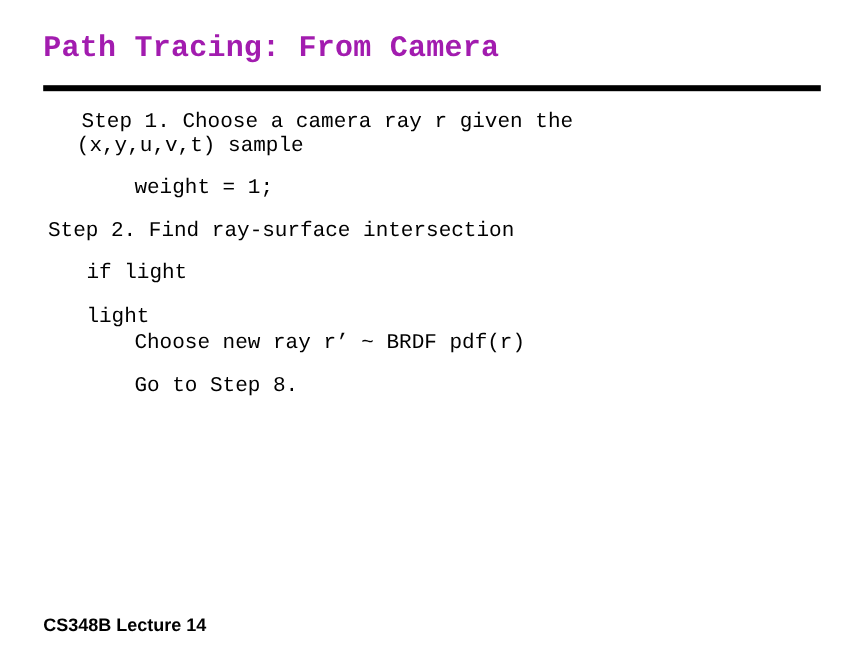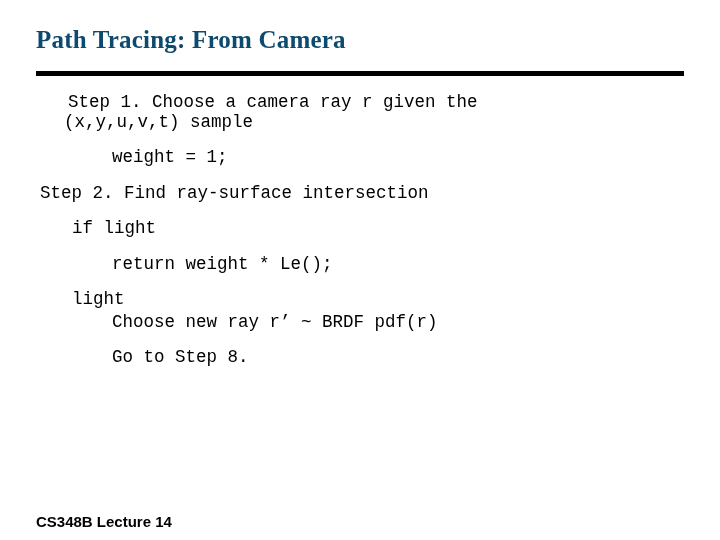--- a/index.html
+++ b/index.html
@@ -16,24 +16,24 @@
   .slide {
     position: relative;
     width: 720px;
     height: 540px;
     box-sizing: border-box;
   }
   .title {
     position: absolute;
     left: 36px;
     top: 26px;
-    font-family: Liberation Serif, serif;
+    font-family: Liberation Mono, monospace;
     font-size: 25px;
     font-weight: bold;
-    color: #0c4a6e;
+    color: #a21caf;
     letter-spacing: 0.2px;
     white-space: nowrap;
   }
   .title-rule {
     position: absolute;
     left: 36px;
     top: 71px;
     width: 648px;
     height: 5px;
     background: #000000;
@@ -91,21 +91,20 @@
 
   <div class="title">Path Tracing: From Camera</div>
   <div class="title-rule"></div>
 
   <div class="body-block">
     <div class="code-line l1">Step 1. Choose a camera ray r given the</div>
     <div class="code-line l2">(x,y,u,v,t) sample</div>
     <div class="code-line l3">weight = 1;</div>
     <div class="code-line l4">Step 2. Find ray-surface intersection</div>
     <div class="code-line l6">if light</div>
-    <div class="code-line l7">return weight * Le();</div>
     <div class="code-line l8">light</div>
     <div class="code-line l10">Choose new ray r’ ~ BRDF pdf(r)</div>
     <div class="code-line l11">Go to Step 8.</div>
   </div>
 
   <div class="footer-left">CS348B Lecture 14</div>
 
 </div>
 
 </body></html>

